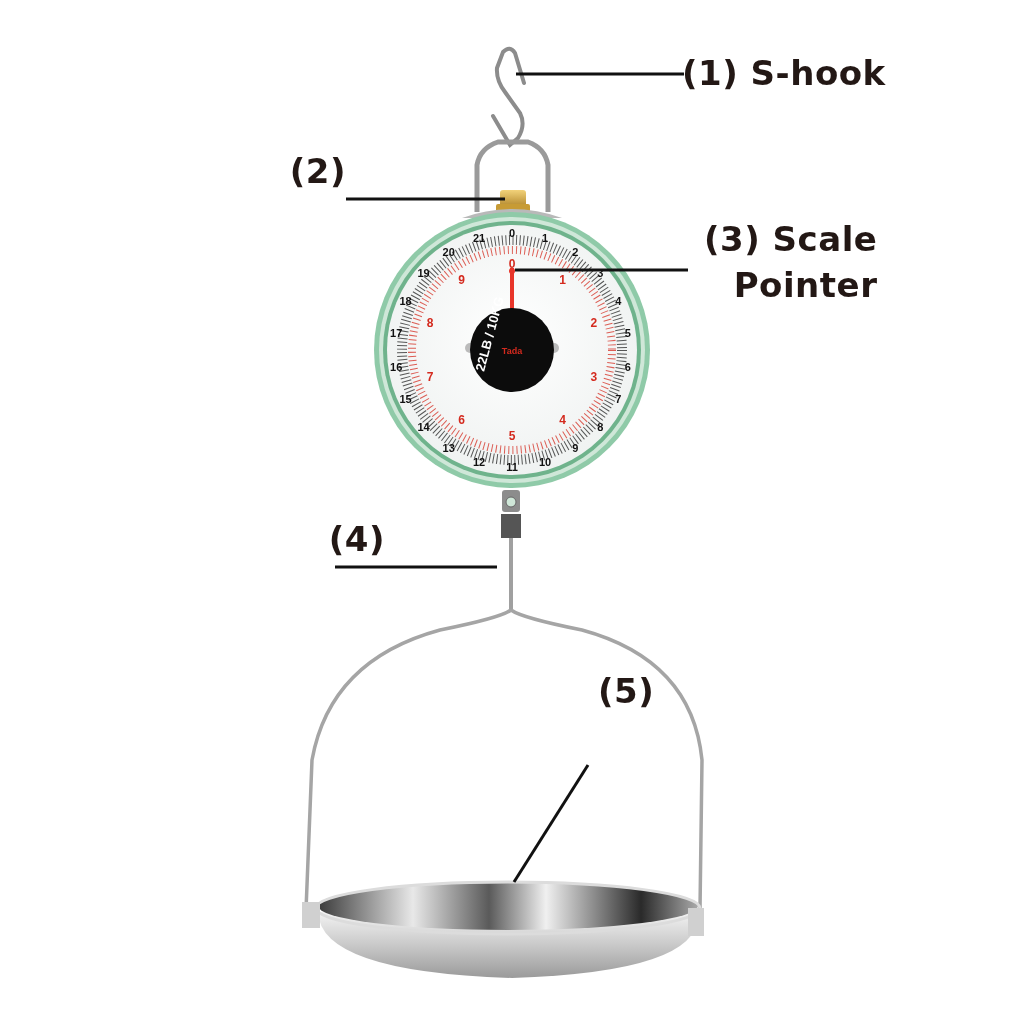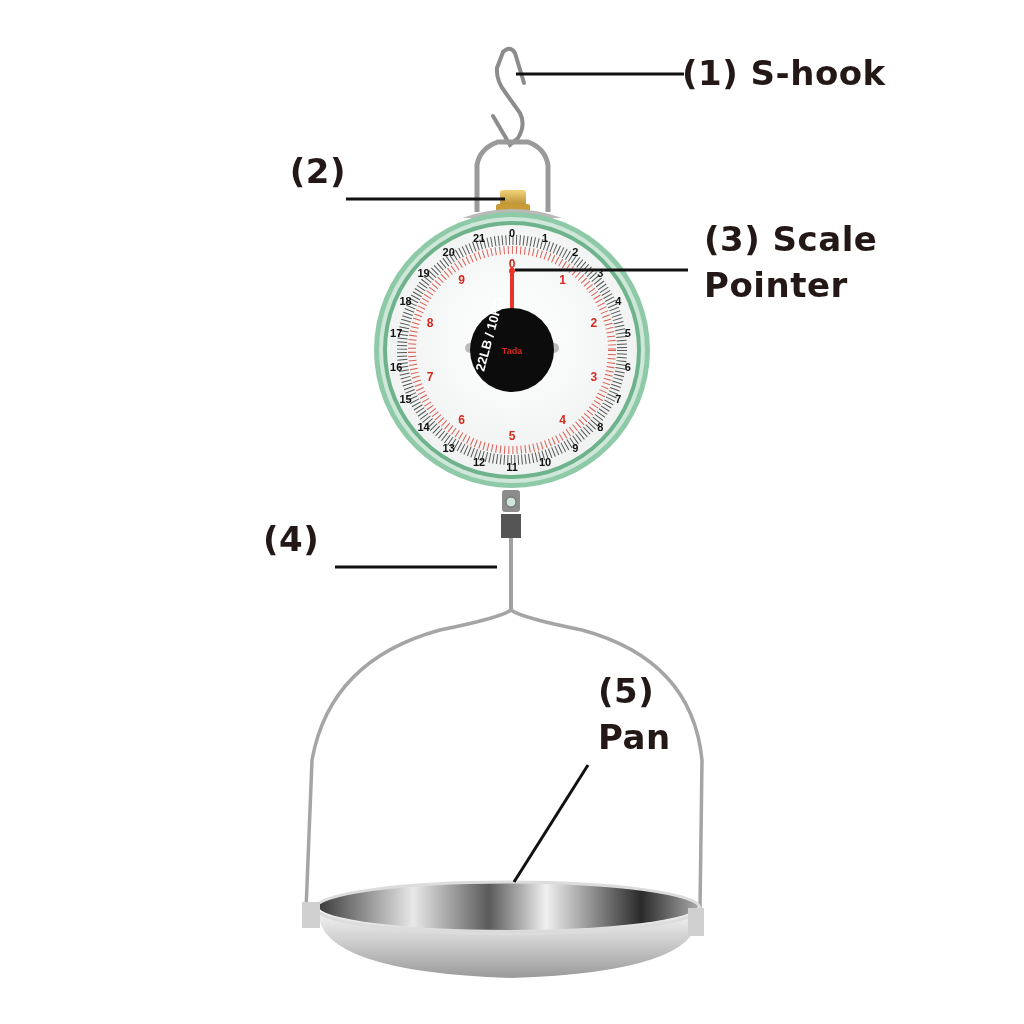--- a/index.html
+++ b/index.html
@@ -1,17 +1,17 @@
 <!DOCTYPE html>
 <html><head>
 <meta charset="utf-8">
 <style>
   html,body{margin:0;padding:0;background:#ffffff;}
   body{width:1024px;height:1024px;position:relative;overflow:hidden;font-family:"DejaVu Sans","Liberation Sans",sans-serif;}
-  .label{position:absolute;color:#231815;font-weight:bold;font-size:34px;line-height:46px;letter-spacing:0.5px;}
+  .label{position:absolute;color:#231815;font-weight:bold;font-size:34px;line-height:46px;letter-spacing:0.5px;text-align:right;}
   .right{text-align:right;}
   svg{position:absolute;left:0;top:0;}
 </style>
 </head>
 <body>
 
 <svg width="1024" height="1024" viewBox="0 0 1024 1024">
   <defs>
     <radialGradient id="faceGrad" cx="50%" cy="45%" r="60%">
       <stop offset="0%" stop-color="#ffffff"></stop>
@@ -152,14 +152,13 @@
   <div><span>(3)</span> <span>Scale</span></div>
   <div>Pointer</div>
 </div>
 
 <div class="label" style="left:135px;top:516px;width:250px;">
   <div style="padding-left:128px;">(4)</div>
 </div>
 
 <div class="label" style="left:598px;top:668px;">
   <div>(5)</div>
-  <div>Pan</div>
 </div>
 
 </body></html>

